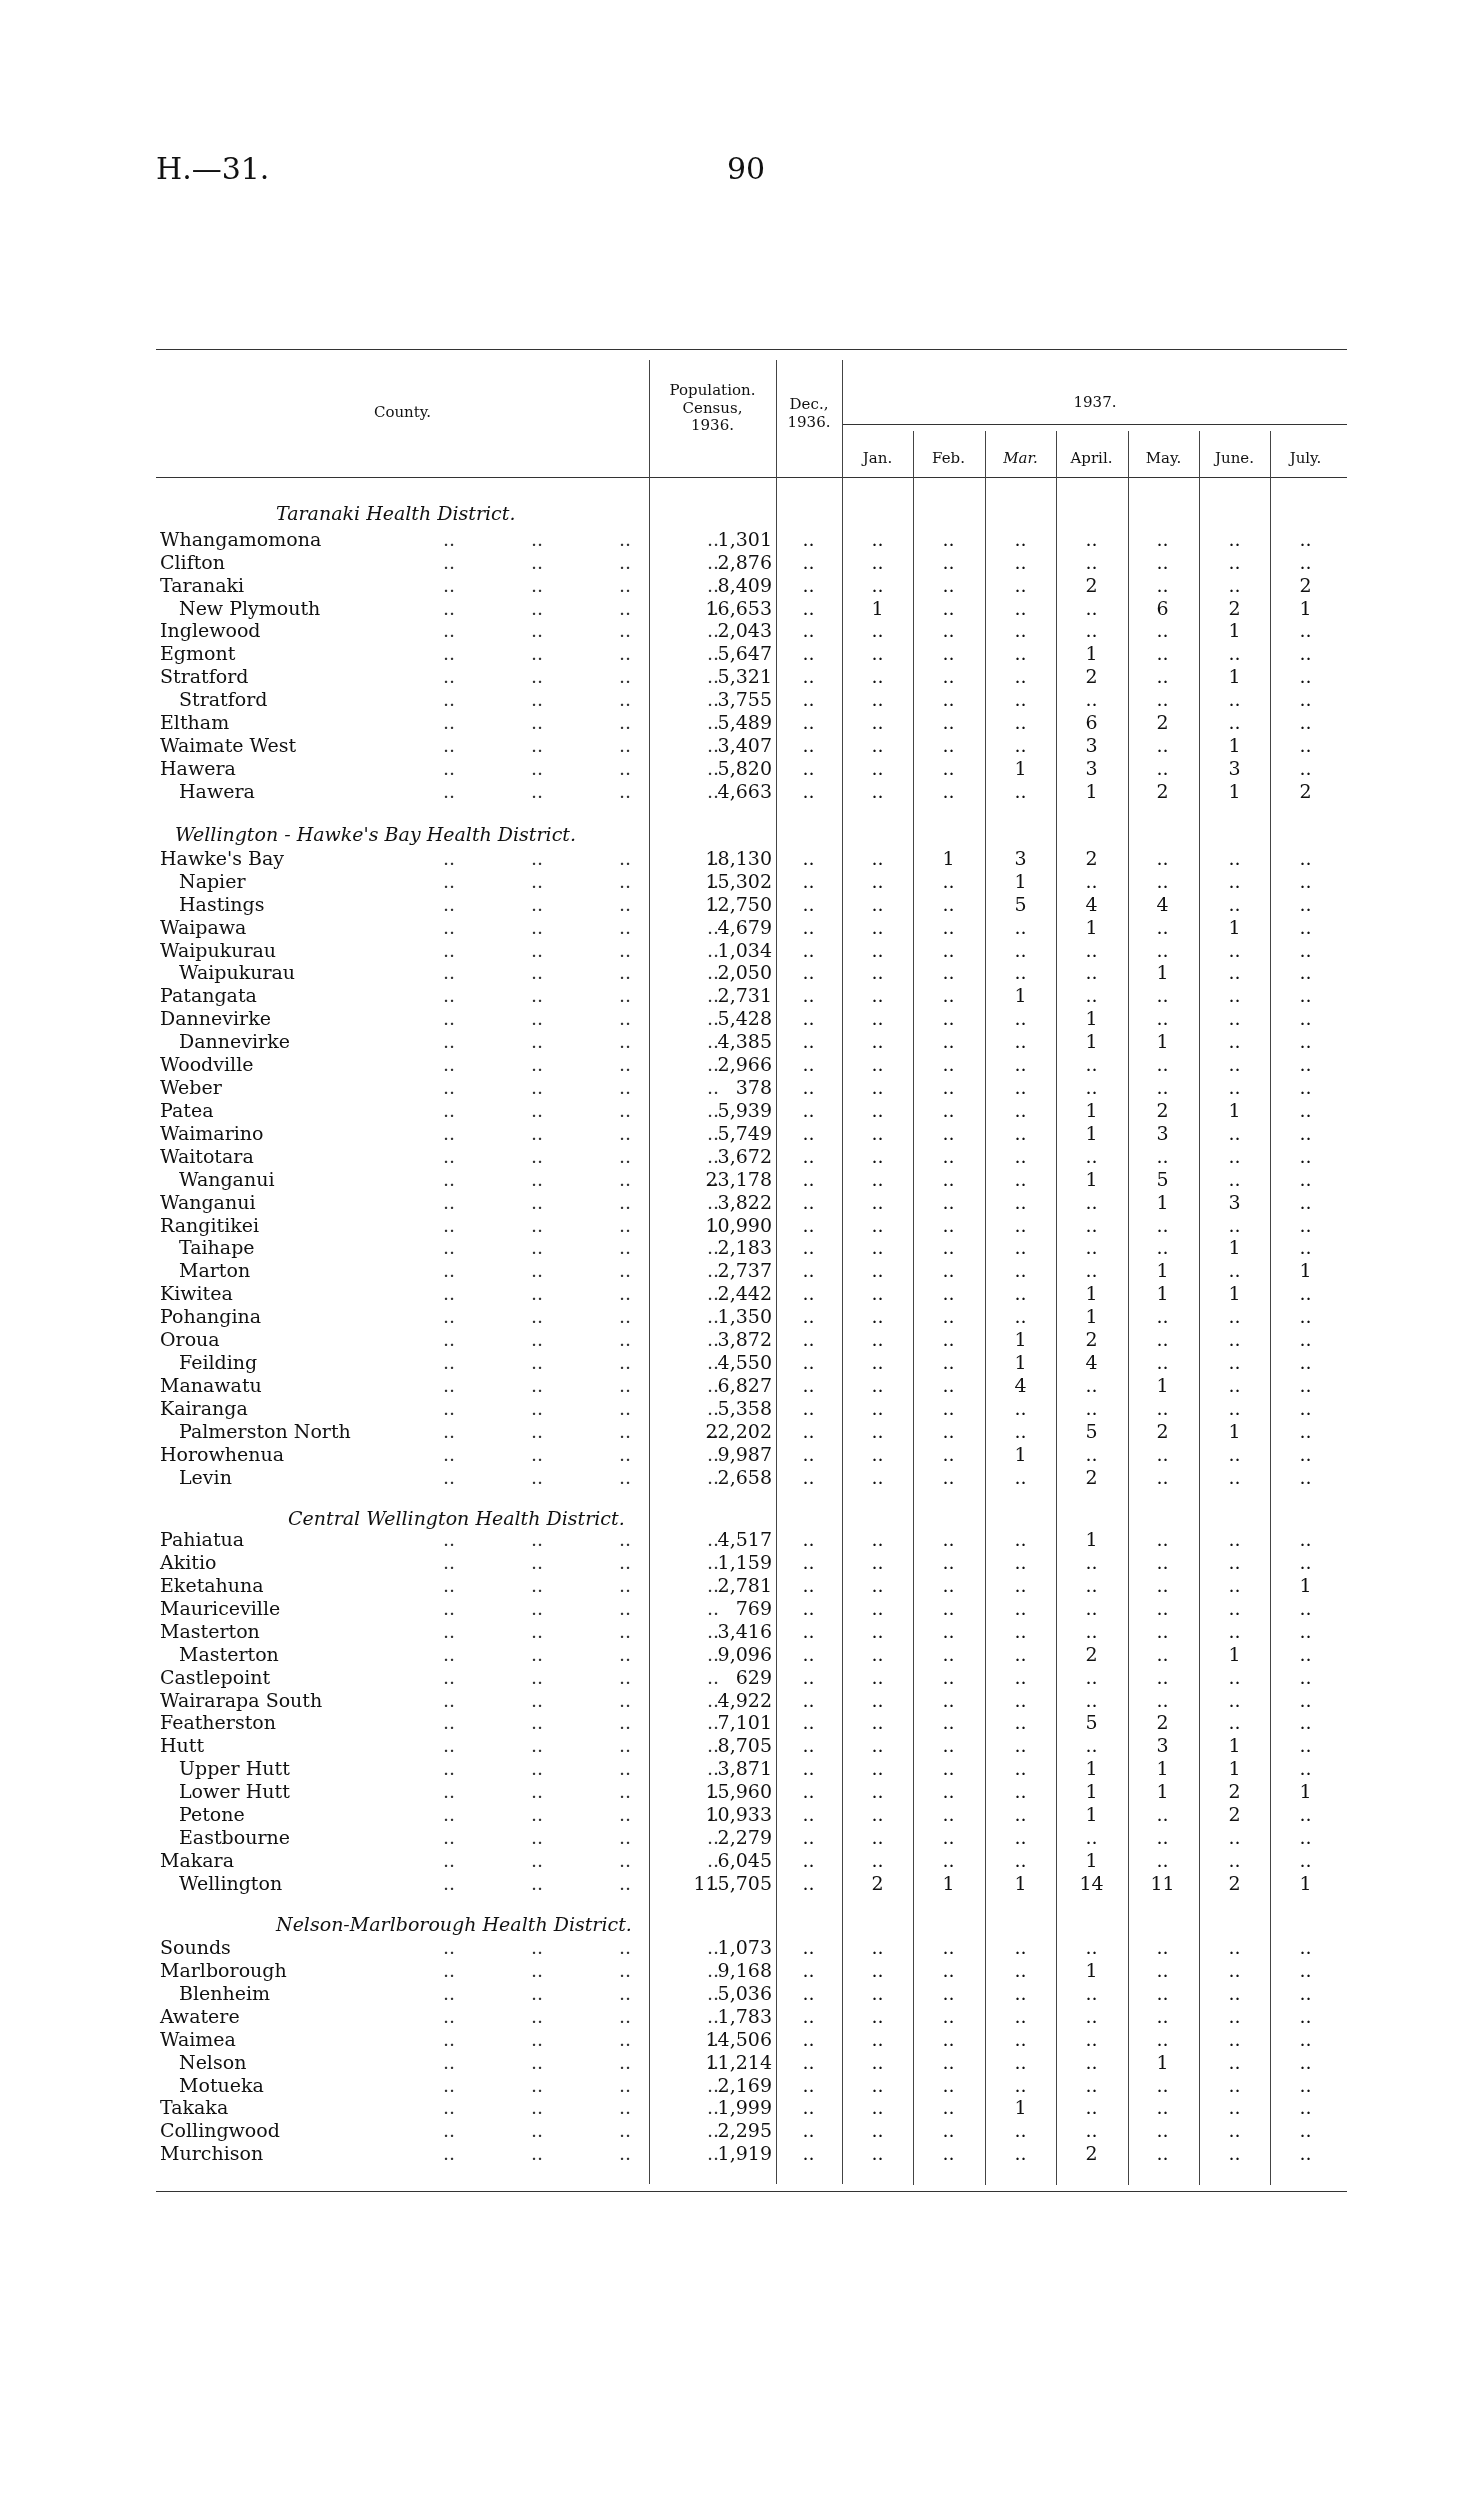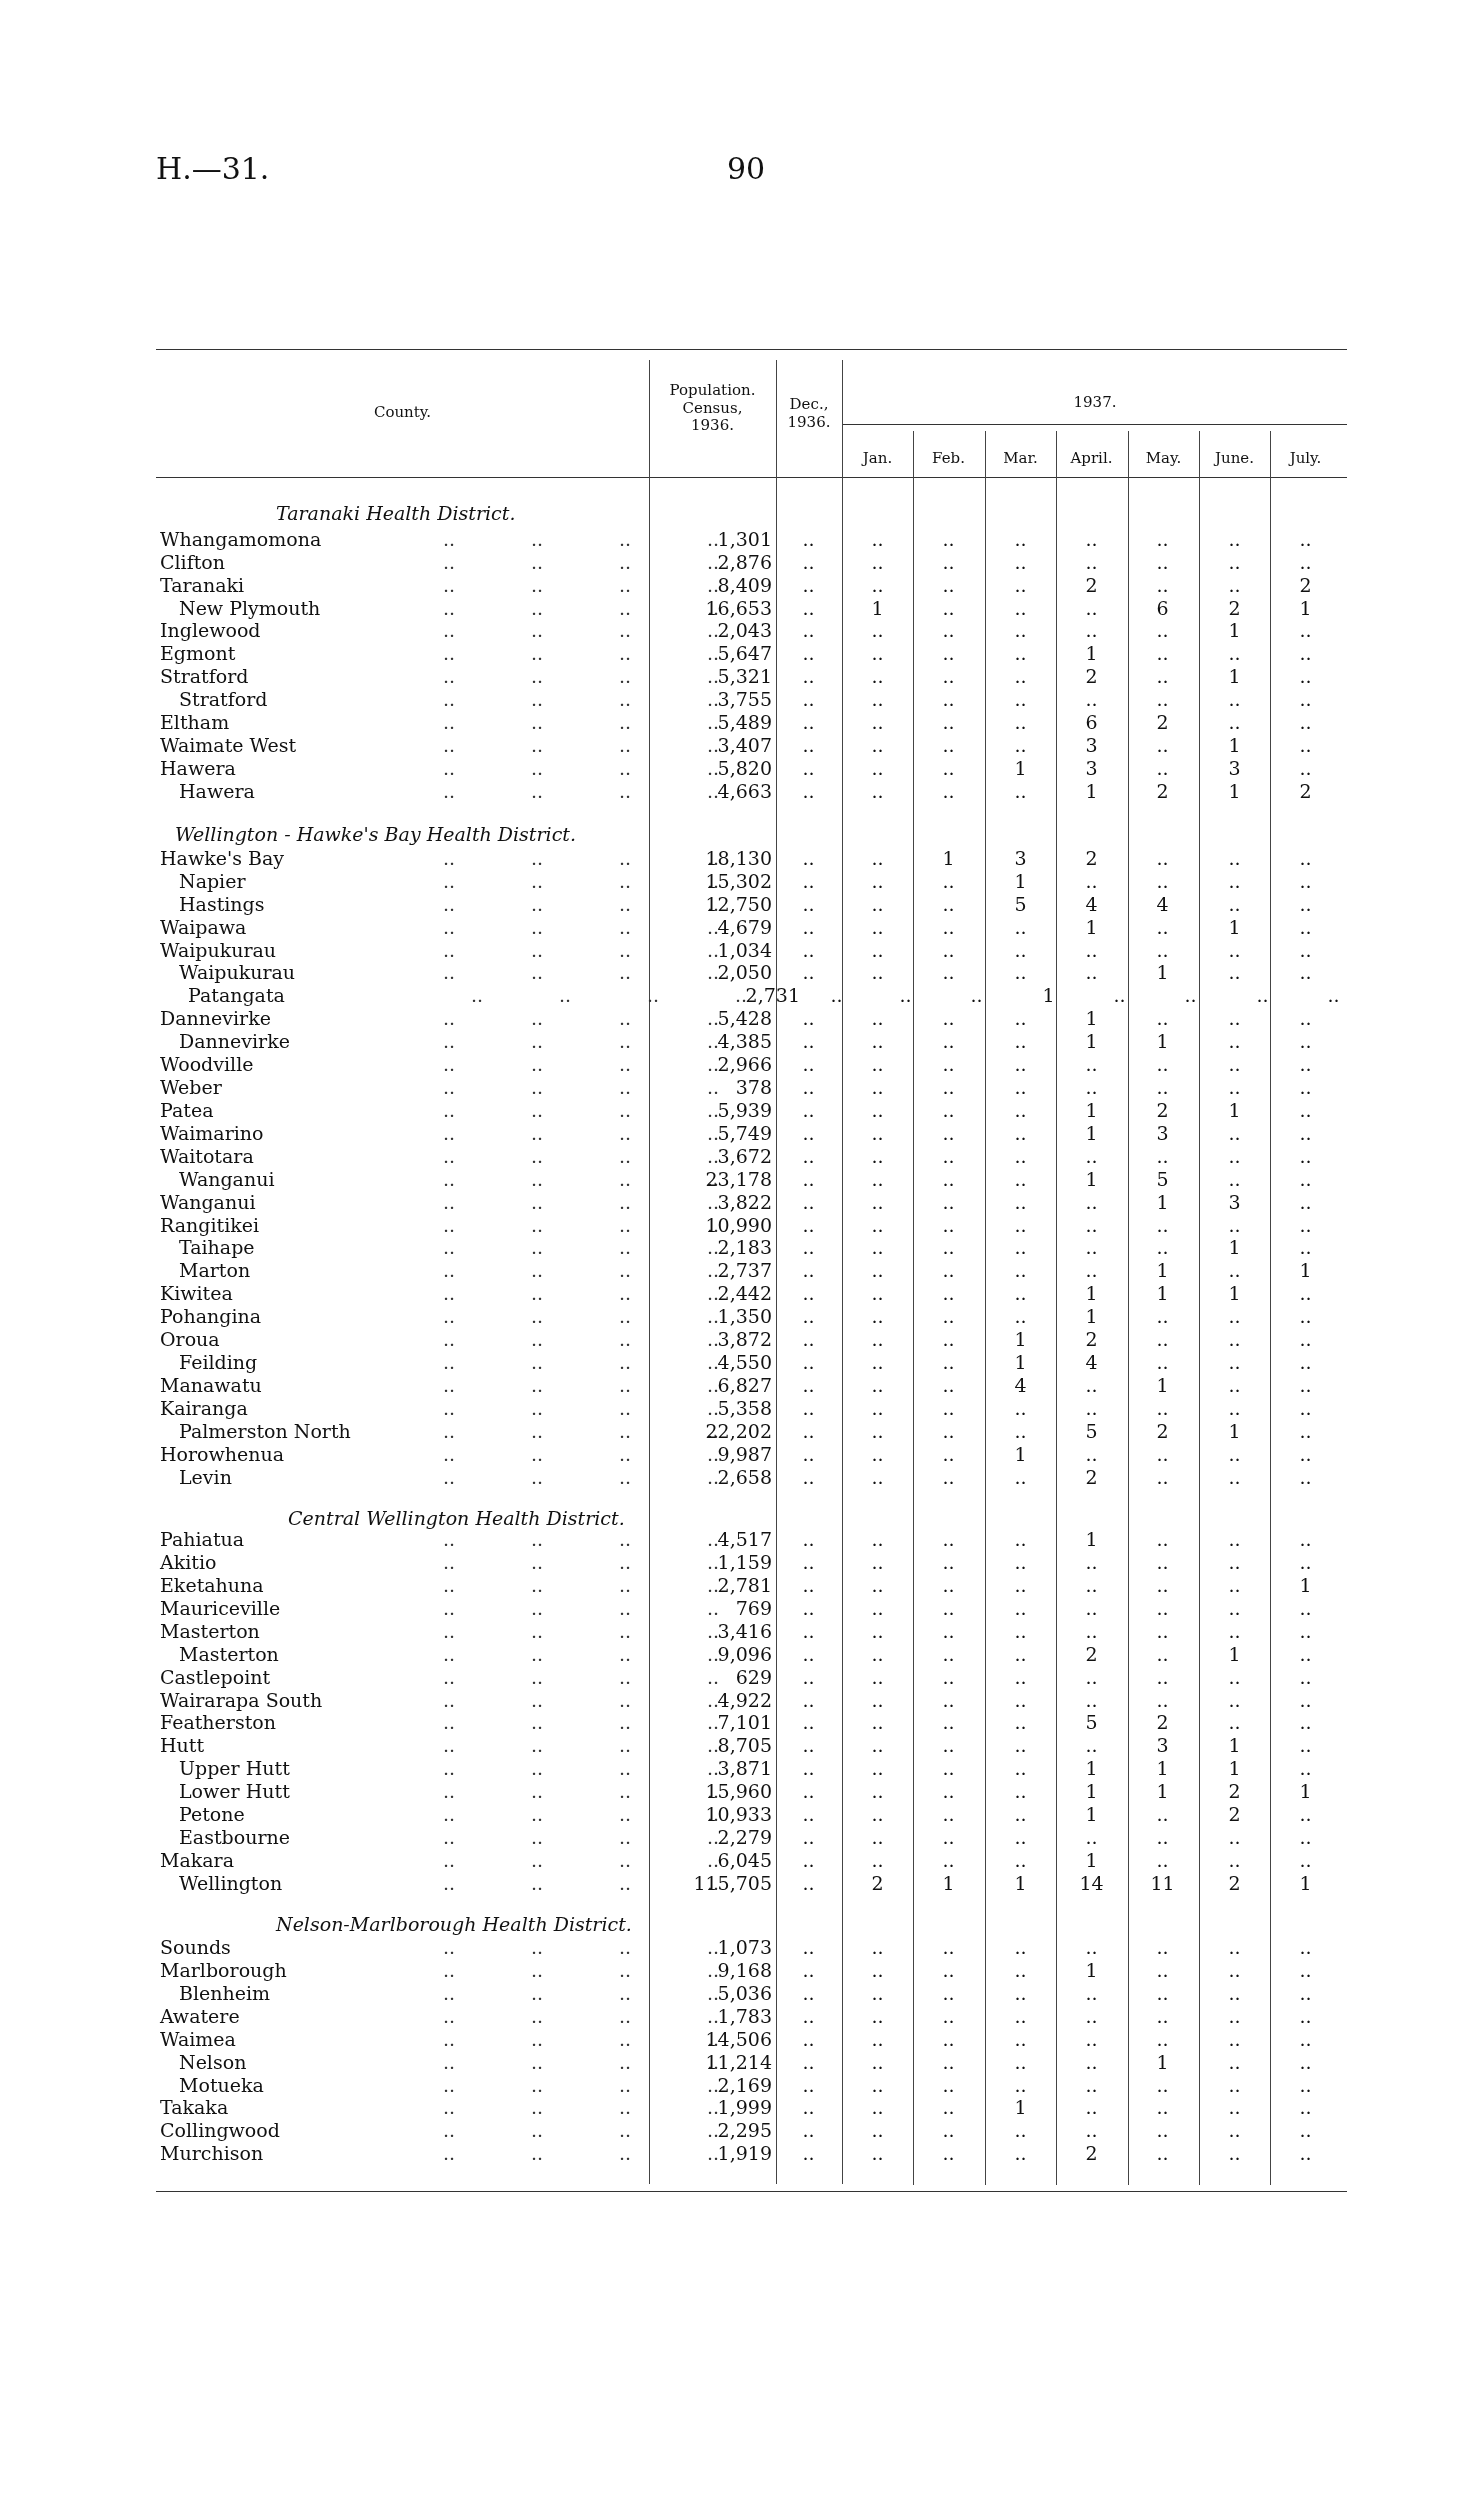--- a/index.html
+++ b/index.html
@@ -50,21 +50,21 @@
   <div>Census,</div>
   <div>1936.</div>
 </div>
 <div class="hdr" style="left:776px;width:66px;top:396px;">
   <div>Dec.,</div>
   <div>1936.</div>
 </div>
 <div class="hdr" style="left:843px;width:504px;top:394px;">1937.</div>
 <div class="hdr" style="left:842px;width:71px;top:450px;">Jan.</div>
 <div class="hdr" style="left:913px;width:71px;top:450px;">Feb.</div>
-<div class="hdr" style="left:985px;width:71px;top:450px;">Mar.</div>
+<div class="hdr" style="left:985px;width:71px;top:450px;font-style:italic;">Mar.</div>
 <div class="hdr" style="left:1056px;width:71px;top:450px;">April.</div>
 <div class="hdr" style="left:1128px;width:71px;top:450px;">May.</div>
 <div class="hdr" style="left:1199px;width:71px;top:450px;">June.</div>
 <div class="hdr" style="left:1270px;width:71px;top:450px;">July.</div>
 
 <div id="table-body">
     <div class="district" style="top: 502px; left: 276px;">Taranaki Health District.</div>
     <div class="row" style="top: 528px; width: 1191px;">
       <span class="name">Whangamomona</span>
       <span class="leaders" style="left: 283px; width: 337px;"><span>..</span><span>..</span><span>..</span><span>..</span></span>
@@ -293,21 +293,21 @@
       <span class="pop">2,050</span>
       <span class="cell" style="left: 615px;">..</span>
       <span class="cell" style="left: 684px;">..</span>
       <span class="cell" style="left: 755px;">..</span>
       <span class="cell" style="left: 827px;">..</span>
       <span class="cell" style="left: 898px;">..</span>
       <span class="cell" style="left: 969px;">1</span>
       <span class="cell" style="left: 1041px;">..</span>
       <span class="cell" style="left: 1112px;">..</span>
     </div>
-    <div class="row" style="top: 984px; width: 1191px; margin-left: 28px;">
+    <div class="row" style="top: 984px; width: 1191px;">
       <span class="name">Patangata</span>
       <span class="leaders" style="left: 283px; width: 337px;"><span>..</span><span>..</span><span>..</span><span>..</span></span>
       <span class="pop">2,731</span>
       <span class="cell" style="left: 615px;">..</span>
       <span class="cell" style="left: 684px;">..</span>
       <span class="cell" style="left: 755px;">..</span>
       <span class="cell" style="left: 827px;">1</span>
       <span class="cell" style="left: 898px;">..</span>
       <span class="cell" style="left: 969px;">..</span>
       <span class="cell" style="left: 1041px;">..</span>

